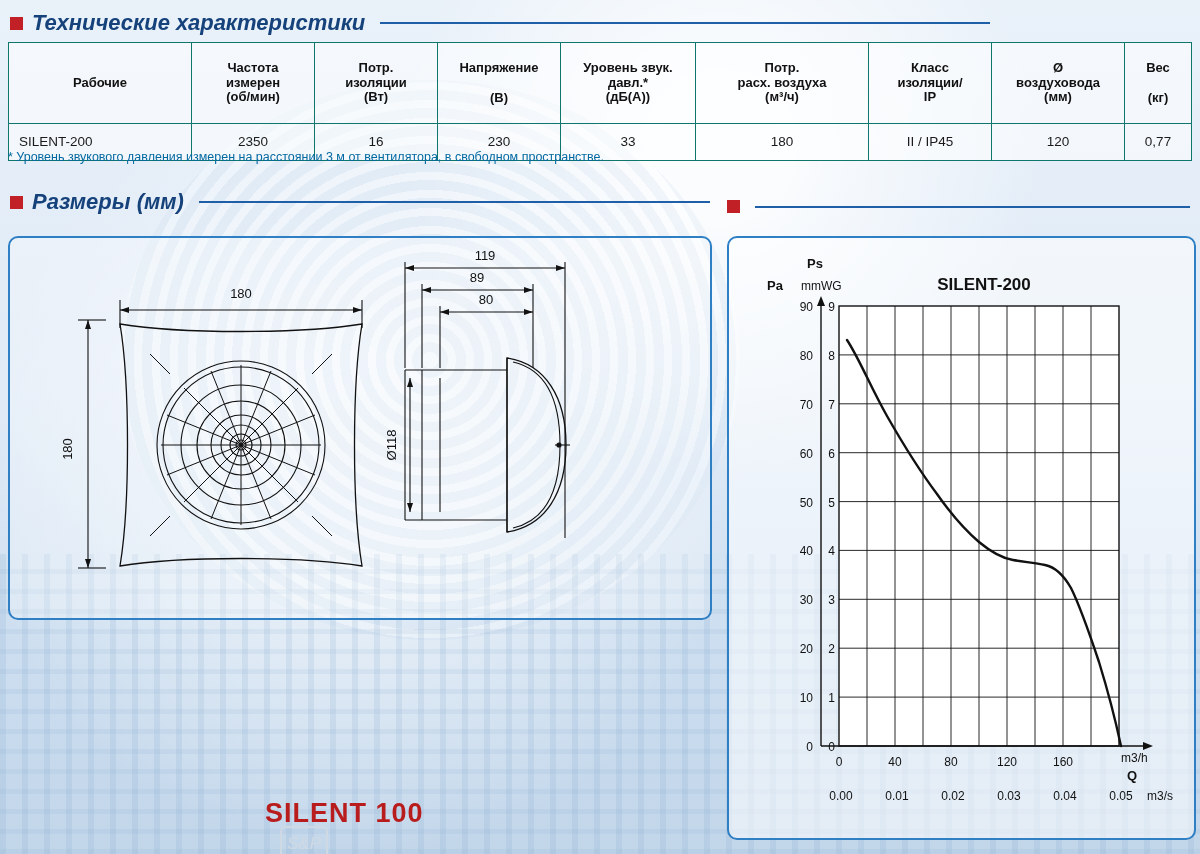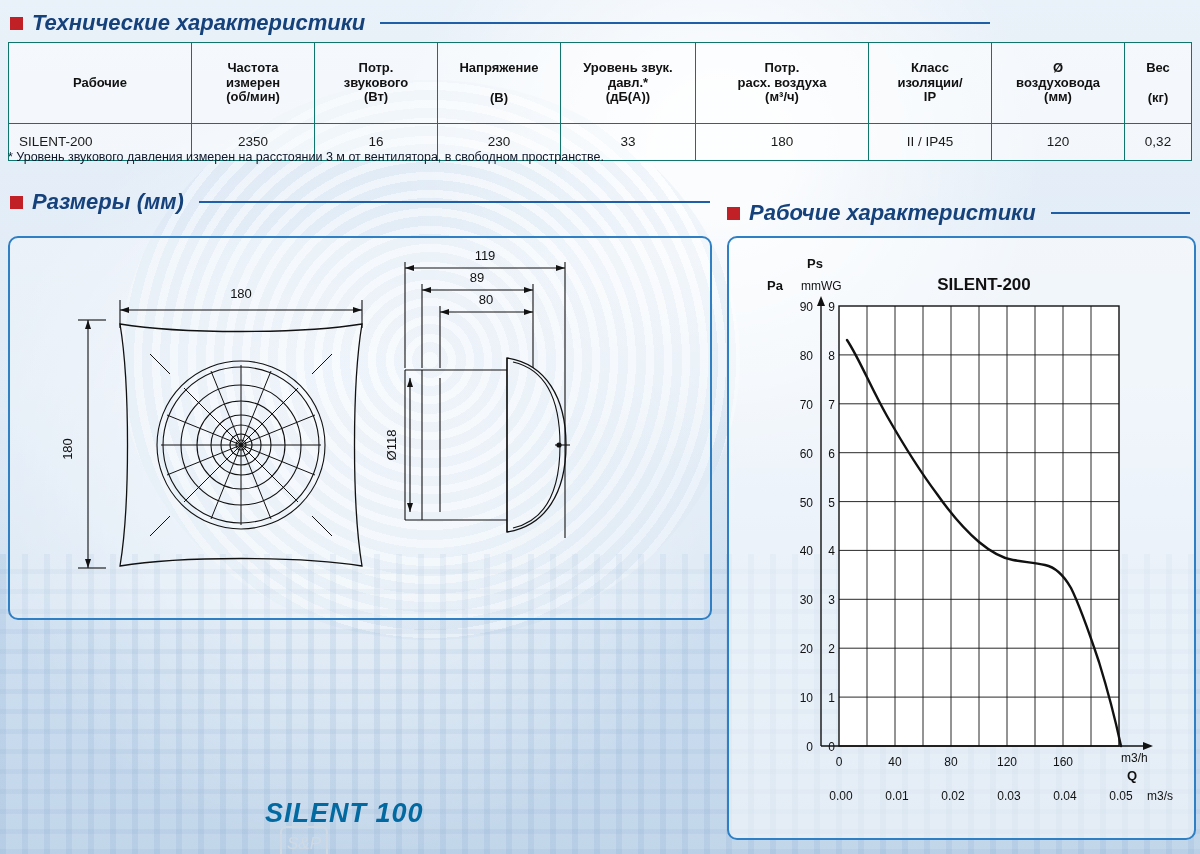--- a/index.html
+++ b/index.html
@@ -53,35 +53,35 @@
     border:1px solid #0f766e;
     text-align:center;vertical-align:middle;
     font-size:13px;line-height:1.15;
     padding:4px 2px;
     margin-top:32px;
   }
   table.tech th{font-weight:bold;height:72px;color:#111;}
   table.tech td{height:28px;font-size:13.5px;}
   table.tech td.model{text-align:left;padding-left:10px;}
   .note{
-    position:absolute;left:8px;top:150px;font-size:12.5px;color:#0f172a;
+    position:absolute;left:8px;top:150px;font-size:12.5px;color:#0369a1;
   }
 
   
   .panel{
     position:absolute;border:2px solid #2f7fc4;border-radius:10px;
     background:rgba(255,255,255,.28);
   }
   #panel-dims{left:8px;top:236px;width:700px;height:380px;}
   #panel-perf{left:727px;top:236px;width:465px;height:600px;background:rgba(255,255,255,.55);}
 
   
   .wm{
-    position:absolute;left:255px;top:560px;color:#0369a1;
-    font-size:27px;font-style:italic;font-weight:bold;letter-spacing:1px;
+    position:absolute;left:255px;top:560px;color:#b91c1c;
+    font-size:27px;font-weight:bold;letter-spacing:1px;
     z-index:1;
   }
   .wm-logo{
     position:absolute;left:270px;top:588px;width:44px;height:34px;
     border:2px solid #cfd9e4;border-radius:6px;color:#cfd9e4;
     font-size:17px;font-style:italic;text-align:center;line-height:32px;
   }
 
   svg{display:block;}
   .dim-text{font-family:"Liberation Sans",sans-serif;font-size:13px;fill:#111;}
@@ -110,21 +110,21 @@
         <th style="width:178px">
           <div>Рабочие</div>
         </th>
         <th style="width:118px">
           <div>Частота</div>
           <div>измерен</div>
           <div>(об/мин)</div>
         </th>
         <th style="width:118px">
           <div>Потр.</div>
-          <div>звукового</div>
+          <div>изоляции</div>
           <div>(Вт)</div>
         </th>
         <th style="width:118px">
           <div>Напряжение</div>
           <div style="height:15px"></div>
           <div>(В)</div>
         </th>
         <th style="width:130px">
           <div>Уровень звук.</div>
           <div>давл.*</div>
@@ -155,36 +155,35 @@
     <tbody>
       <tr>
         <td class="model">SILENT-200</td>
         <td>2350</td>
         <td>16</td>
         <td>230</td>
         <td>33</td>
         <td>180</td>
         <td>II / IP45</td>
         <td>120</td>
-        <td>0,32</td>
+        <td>0,77</td>
       </tr>
     </tbody>
   </table>
 
   <div class="note">* Уровень звукового давления измерен на расстоянии 3 м от вентилятора, в свободном пространстве.</div>
 
   <div class="sec-head" id="head-dims">
     <div class="sec-sq"></div>
     <div class="sec-title">Размеры (мм)</div>
     <div class="sec-rule"></div>
   </div>
 
   <div class="sec-head" id="head-perf">
     <div class="sec-sq"></div>
-    <div class="sec-title">Рабочие характеристики</div>
     <div class="sec-rule"></div>
   </div>
 
   <div class="panel" id="panel-dims">
     <div class="wm">SILENT 100</div>
     <div class="wm-logo">S&amp;P</div>
 
     <svg width="696" height="376" viewBox="0 0 696 376">
       <g fill="none" stroke="#111" stroke-width="1.1">
 

